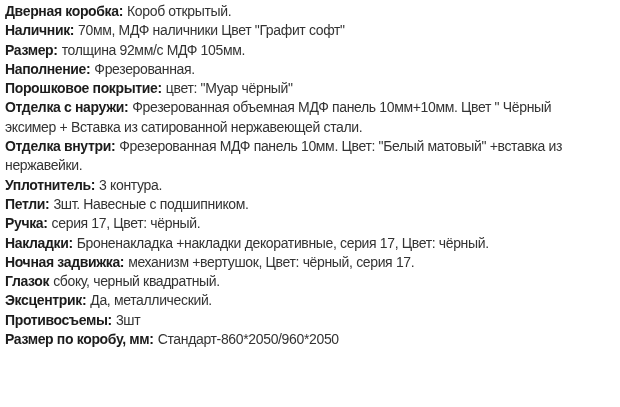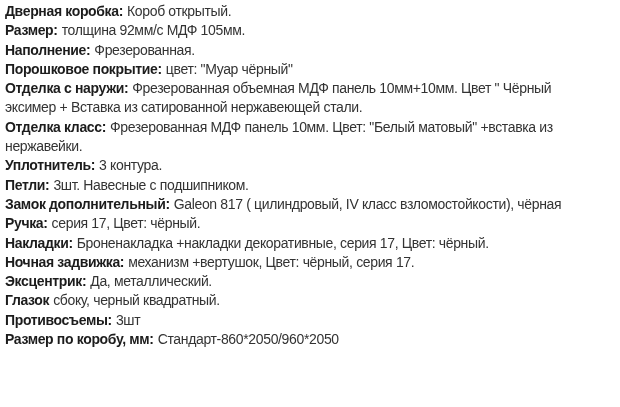--- a/index.html
+++ b/index.html
@@ -36,31 +36,31 @@
   .spec-value {
     color: #333333;
   }
 </style>
 </head>
 <body>
 
 <div class="doc">
   <div>
       <div class="spec-line"><span class="spec-label">Дверная коробка:</span><span class="spec-value">Короб открытый.</span></div>
+      <div class="spec-line"><span class="spec-label">Наличник:</span><span class="spec-value">70мм, МДФ наличники Цвет "Графит софт"</span></div>
       <div class="spec-line"><span class="spec-label">Размер:</span><span class="spec-value">толщина 92мм/с МДФ 105мм.</span></div>
       <div class="spec-line"><span class="spec-label">Наполнение:</span><span class="spec-value">Фрезерованная.</span></div>
       <div class="spec-line"><span class="spec-label">Порошковое покрытие:</span><span class="spec-value">цвет: "Муар чёрный"</span></div>
       <div class="spec-line"><span class="spec-label">Отделка с наружи:</span><span class="spec-value">Фрезерованная объемная МДФ панель 10мм+10мм. Цвет " Чёрный</span></div>
       <div class="spec-line"><span class="spec-value">эксимер + Вставка из сатированной нержавеющей стали.</span></div>
-      <div class="spec-line"><span class="spec-label">Отделка класс:</span><span class="spec-value">Фрезерованная МДФ панель 10мм. Цвет: "Белый матовый" +вставка из</span></div>
+      <div class="spec-line"><span class="spec-label">Отделка внутри:</span><span class="spec-value">Фрезерованная МДФ панель 10мм. Цвет: "Белый матовый" +вставка из</span></div>
       <div class="spec-line"><span class="spec-value">нержавейки.</span></div>
       <div class="spec-line"><span class="spec-label">Уплотнитель:</span><span class="spec-value">3 контура.</span></div>
       <div class="spec-line"><span class="spec-label">Петли:</span><span class="spec-value">3шт. Навесные с подшипником.</span></div>
-      <div class="spec-line"><span class="spec-label">Замок дополнительный:</span><span class="spec-value">Galeon 817 ( цилиндровый, IV класс взломостойкости), чёрная</span></div>
       <div class="spec-line"><span class="spec-label">Ручка:</span><span class="spec-value">серия 17, Цвет: чёрный.</span></div>
       <div class="spec-line"><span class="spec-label">Накладки:</span><span class="spec-value">Броненакладка +накладки декоративные, серия 17, Цвет: чёрный.</span></div>
       <div class="spec-line"><span class="spec-label">Ночная задвижка:</span><span class="spec-value">механизм +вертушок, Цвет: чёрный, серия 17.</span></div>
+      <div class="spec-line"><span class="spec-label">Глазок</span><span class="spec-value">сбоку, черный квадратный.</span></div>
       <div class="spec-line"><span class="spec-label">Эксцентрик:</span><span class="spec-value">Да, металлический.</span></div>
-      <div class="spec-line"><span class="spec-label">Глазок</span><span class="spec-value">сбоку, черный квадратный.</span></div>
       <div class="spec-line"><span class="spec-label">Противосъемы:</span><span class="spec-value">3шт</span></div>
       <div class="spec-line"><span class="spec-label">Размер по коробу, мм:</span><span class="spec-value">Стандарт-860*2050/960*2050</span></div>
     </div>
 </div>
 
 </body></html>

